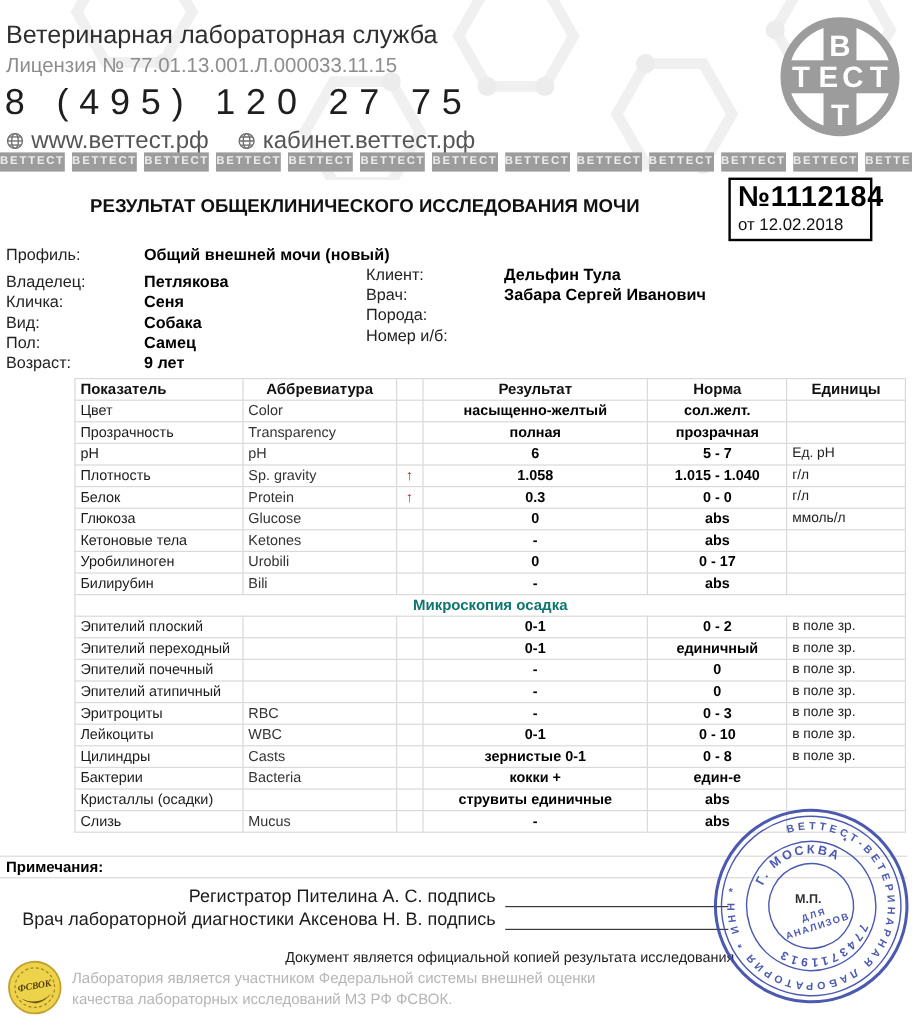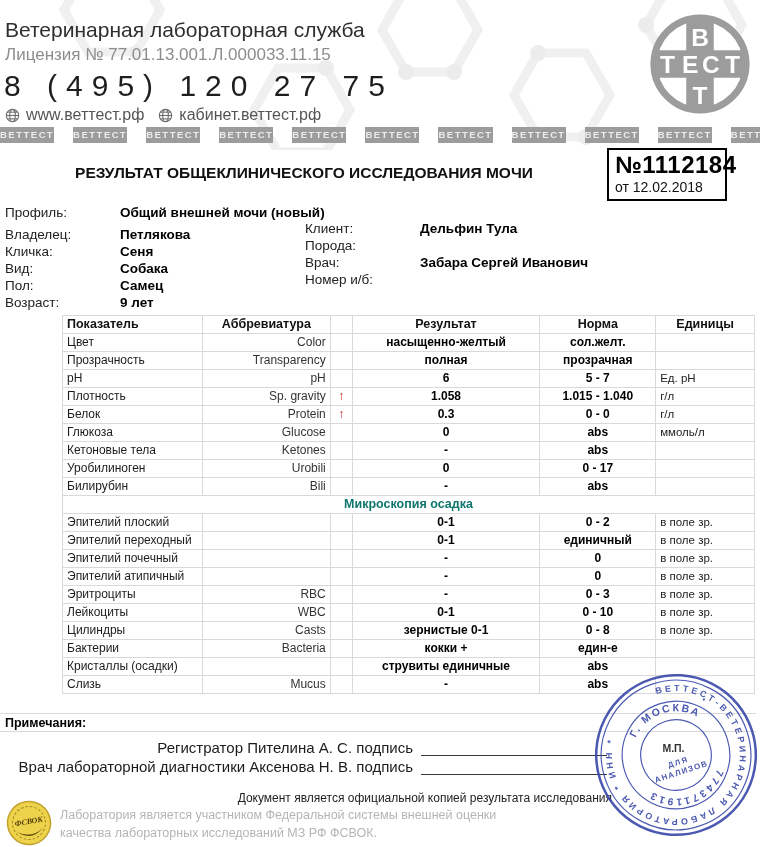--- a/index.html
+++ b/index.html
@@ -6,26 +6,26 @@
   html,body { background:#fff; }
   body { font-family:"Liberation Sans","DejaVu Sans",sans-serif; color:#222; }
   .page { position:relative; width:760px; height:847px; background:#fff; overflow:hidden; }
 
   
   .watermark { position:absolute; top:0; left:0; z-index:0; }
   .header { position:absolute; top:0; left:0; width:760px; height:127px; z-index:1;padding-left:27px; }
   .org-name   { position:absolute; left:5px;  top:18px;  font-size:21px; color:#2f2f2f; }
   .license    { position:absolute; left:5px;  top:45px;  font-size:17px; color:#8d8d8d; }
   .phone      { position:absolute; left:4px;  top:69px;  font-size:30px; color:#1e1e1e; letter-spacing:0.30em; white-space:nowrap; }
-  .sites      { position:absolute; left:5px;  top:106px; font-size:16px; color:#555; display:flex; gap:14px; align-items:center; }
+  .sites      { position:absolute; left:5px;  top:106px; font-size:20px; color:#555; display:flex; gap:24px; align-items:center; }
   .site-item  { display:flex; align-items:center; gap:6px; }
   .logo-box   { position:absolute; left:646px; top:10px; }
 
   
-  .strip { position:absolute; top:127px; left:0; width:760px; height:16px; display:flex; gap:19px; z-index:1; }
+  .strip { position:absolute; top:127px; left:0; width:760px; height:16px; display:flex; gap:6px; z-index:1; }
   .strip-box { flex:1; background:#9c9c9c; color:#ececec; font-size:9.5px; font-weight:bold;
                letter-spacing:1.5px; text-align:center; line-height:16px; }
 
   
   .report-title { position:absolute; top:164px; left:0; width:608px; text-align:center;
                   font-size:15.5px; font-weight:bold; color:#111; }
   .number-box { position:absolute; left:607px; top:148px; width:120px; height:53px;
                 border:2px solid #000; padding:2px 6px 0 6px; background:#fff; }
   .number-box .num  { font-size:24px; font-weight:bold; letter-spacing:0.5px; color:#000; line-height:26px; }
   .number-box .date { font-size:14px; color:#111; line-height:18px; }
@@ -38,21 +38,21 @@
   .plabel { width:115px; color:#222; flex:none; }
   .pvalue { font-weight:bold; color:#000; white-space:nowrap; }
 
   
   .results { position:absolute; left:62px; top:315px; width:693px; border-collapse:collapse; }
   .results th, .results td { border:1px solid #d9d9d9; padding:0 4px; height:17px; line-height:17px;
                              font-size:12px; overflow:hidden; white-space:nowrap; }
   .results th { font-weight:bold; font-size:12.5px; text-align:center; color:#111; }
   .results th:first-child { text-align:left; }
   .results td.c-name  { text-align:left;  color:#1c1c1c; }
-  .results td.c-abbr  { text-align:right; color:#333; }
+  .results td.c-abbr  { text-align:left; color:#333; }
   .results td.c-flag  { text-align:center; color:#cc2222; font-weight:bold; font-size:12px; padding:0 1px; }
   .results td.c-res   { text-align:center; font-weight:bold; color:#000; }
   .results td.c-norm  { text-align:center; font-weight:bold; color:#000; }
   .results td.c-units { text-align:left; font-size:11.5px; color:#222; }
   .results td.c-section { text-align:center; font-weight:bold; font-size:12.5px; color:#0f766e; }
 
   
   .notes-row { position:absolute; left:0; top:713px; width:756px; height:19px; line-height:18px;
                border-top:1px solid #d9d9d9; border-bottom:1px solid #d9d9d9;
                padding-left:5px; font-size:12.5px; font-weight:bold; color:#000; }
@@ -188,26 +188,26 @@
         <span class="plabel">Возраст:</span>
         <span class="pvalue">9 лет</span>
       </div>
     </div>
   <div class="profile-right">
       <div class="prow">
         <span class="plabel">Клиент:</span>
         <span class="pvalue">Дельфин Тула</span>
       </div>
       <div class="prow">
+        <span class="plabel">Врач:</span>
+        <span class="pvalue">Забара Сергей Иванович</span>
+      </div>
+      <div class="prow">
         <span class="plabel">Порода:</span>
         <span class="pvalue"></span>
-      </div>
-      <div class="prow">
-        <span class="plabel">Врач:</span>
-        <span class="pvalue">Забара Сергей Иванович</span>
       </div>
       <div class="prow">
         <span class="plabel">Номер и/б:</span>
         <span class="pvalue"></span>
       </div>
     </div>
 
   <table class="results">
     <colgroup>
       <col style="width:140px">

